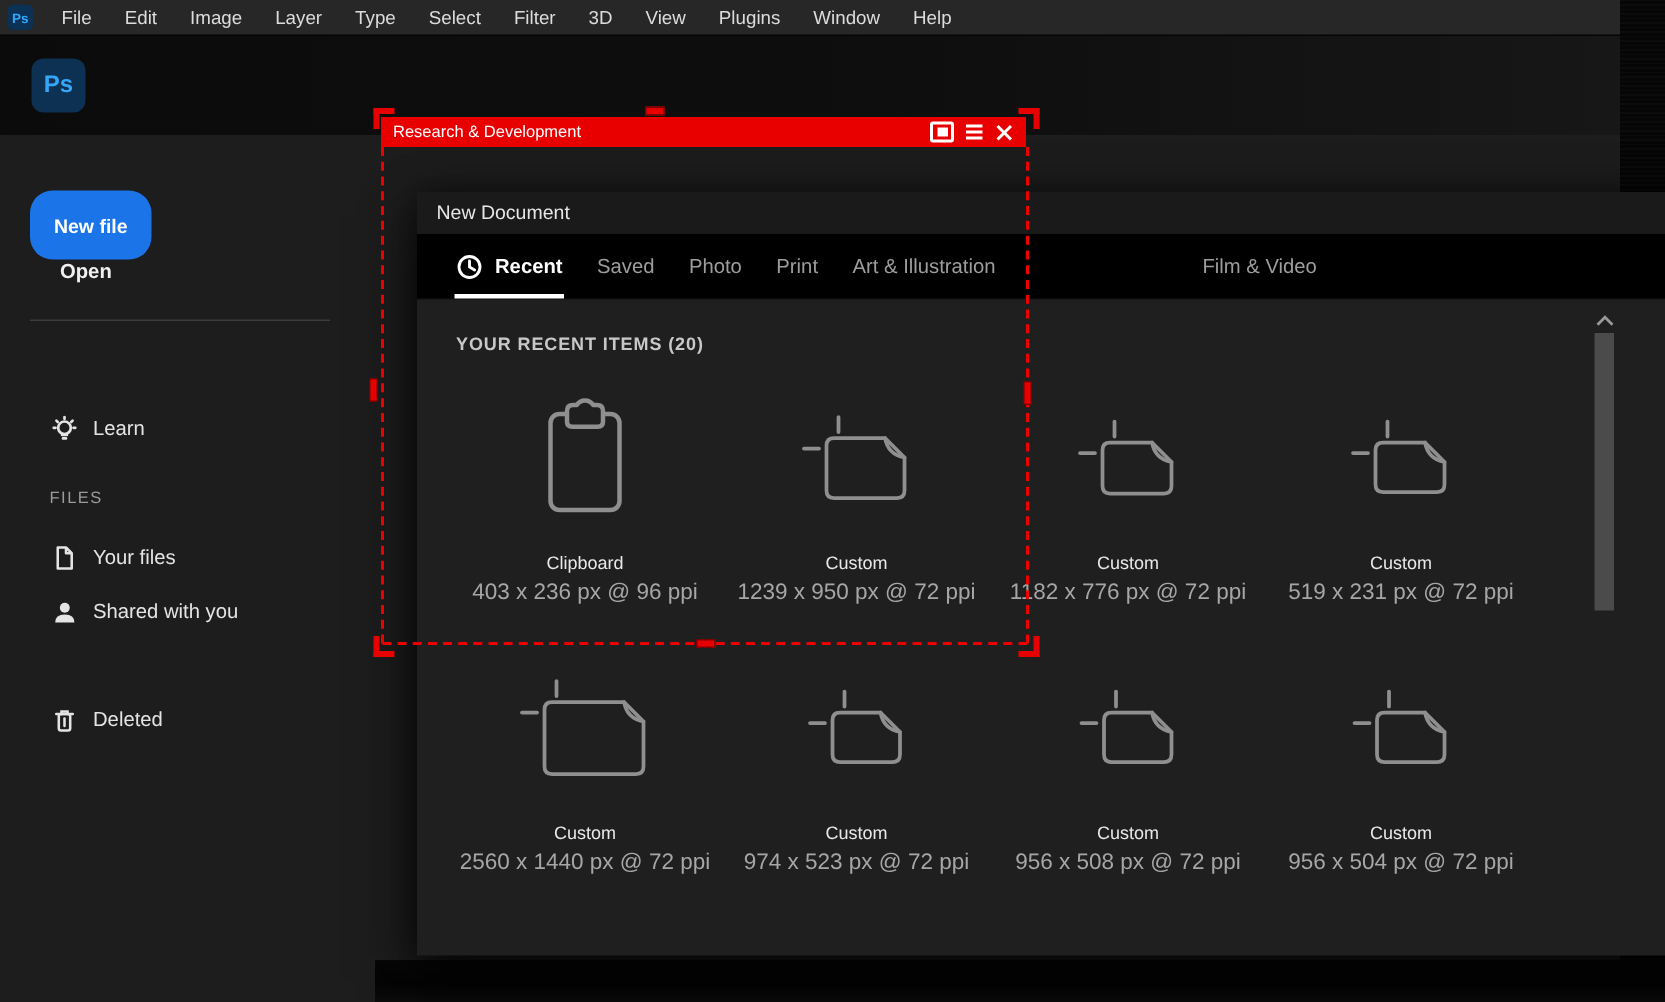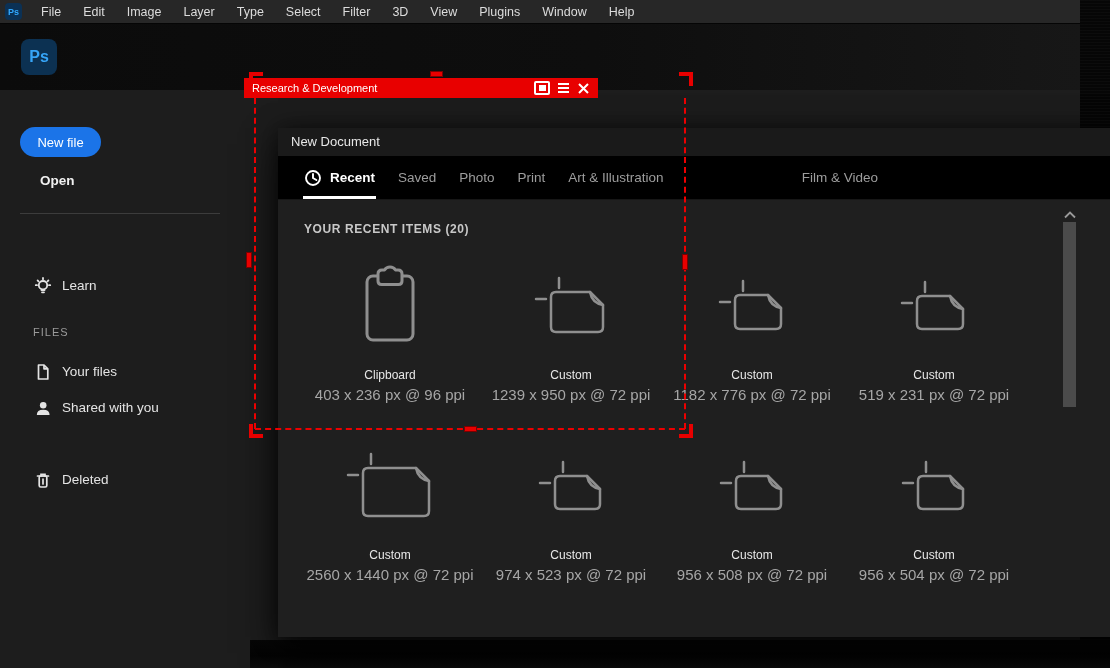--- a/index.html
+++ b/index.html
@@ -29,22 +29,22 @@
     background:linear-gradient(90deg,#0b0b0b 0%,#0e0e0e 55%,#171717 100%);
   }
   .ps-logo {
     position:absolute; left:21px; top:15px; width:36px; height:36px;
     border-radius:8px; background:#0c3152; color:#36a5f8;
     font-size:16px; font-weight:700; display:flex; align-items:center; justify-content:center;
   }
   
   .homebg { position:absolute; left:0; top:90px; width:1080px; height:578px; background:#1d1d1d; }
   .new-file-btn {
-    position:absolute; left:20px; top:127px; width:81px; height:30px; border-radius:15px;
-    background:#1b74e8; color:#fff; font-size:13px; font-weight:400;
+    position:absolute; left:20px; top:127px; width:81px; height:46px; border-radius:15px;
+    background:#1b74e8; color:#fff; font-size:13px; font-weight:700;
     display:flex; align-items:center; justify-content:center; cursor:pointer;
   }
   .open-label { position:absolute; left:40px; top:173px; color:#f0f0f0; font-size:13.5px; font-weight:700; cursor:pointer; }
   .side-divider { position:absolute; left:20px; top:213px; width:200px; height:1px; background:#3c3c3c; }
   .side-row {
     position:absolute; left:21px; width:199px; height:31px; border-radius:4px;
     display:flex; align-items:center; cursor:pointer;
   }
   .side-row.active { background:#3a3a3a; }
   .side-icon { width:18px; height:18px; margin-left:13px; display:flex; align-items:center; justify-content:center; }
@@ -73,21 +73,21 @@
   .section-header { position:absolute; left:304px; top:222px; color:#c8c8c8; font-size:12px; font-weight:700; letter-spacing:.6px; }
   .cell { position:absolute; width:180px; text-align:center; cursor:pointer; }
   .iconbox { height:100px; display:flex; align-items:center; justify-content:center; }
   .cell-name { margin-top:10px; color:#e8e8e8; font-size:12px; font-weight:400; }
   .cell-dims { margin-top:4px; color:#a6a6a6; font-size:15px; }
   
   .scroll-chevron { position:absolute; left:1063px; top:206px; z-index:12; cursor:pointer; }
   .scroll-thumb { position:absolute; left:1063px; top:222px; width:13px; height:185px; background:#4b4b4b; z-index:12; cursor:pointer; }
   
   .cap-titlebar {
-    position:absolute; left:244px; top:78px; width:354px; height:20px; background:#e80000;
+    position:absolute; left:254px; top:78px; width:430px; height:20px; background:#e80000;
     display:flex; align-items:center; z-index:40; cursor:move;
   }
   .cap-title { color:#fff; font-size:11px; margin-left:8px; flex:1; }
   .cap-btn { display:flex; align-items:center; justify-content:center; margin-right:8px; cursor:pointer; }
   .sq-icon { width:16px; height:14px; border:2px solid #fff; border-radius:2px; display:flex; align-items:center; justify-content:center; }
   .sq-icon .inner { width:7px; height:6px; background:#fff; }
   .ham-icon { display:flex; flex-direction:column; gap:2px; }
   .ham-icon i { display:block; width:11px; height:2px; background:#fff; }
   .dash-left  { position:absolute; left:254px; top:98px;  height:331px; border-left:2px dashed #ec0000; z-index:40; }
   .dash-right { position:absolute; left:684px; top:98px;  height:331px; border-left:2px dashed #ec0000; z-index:40; }

